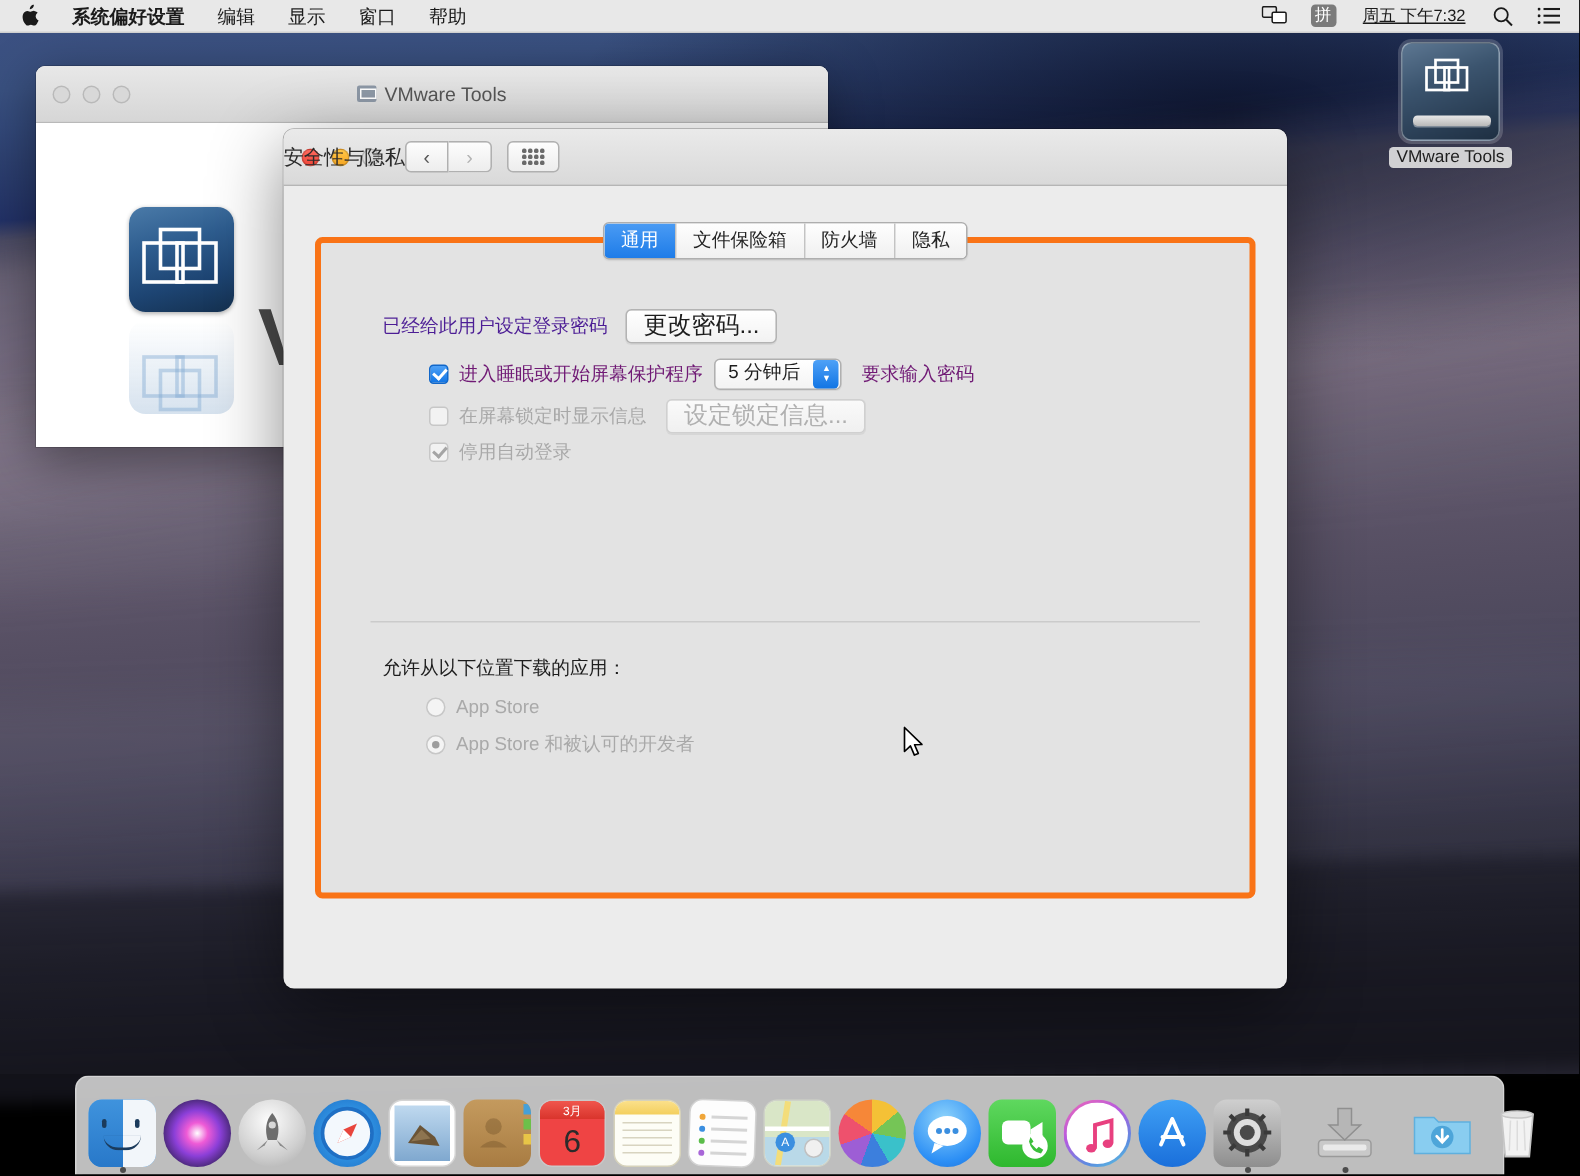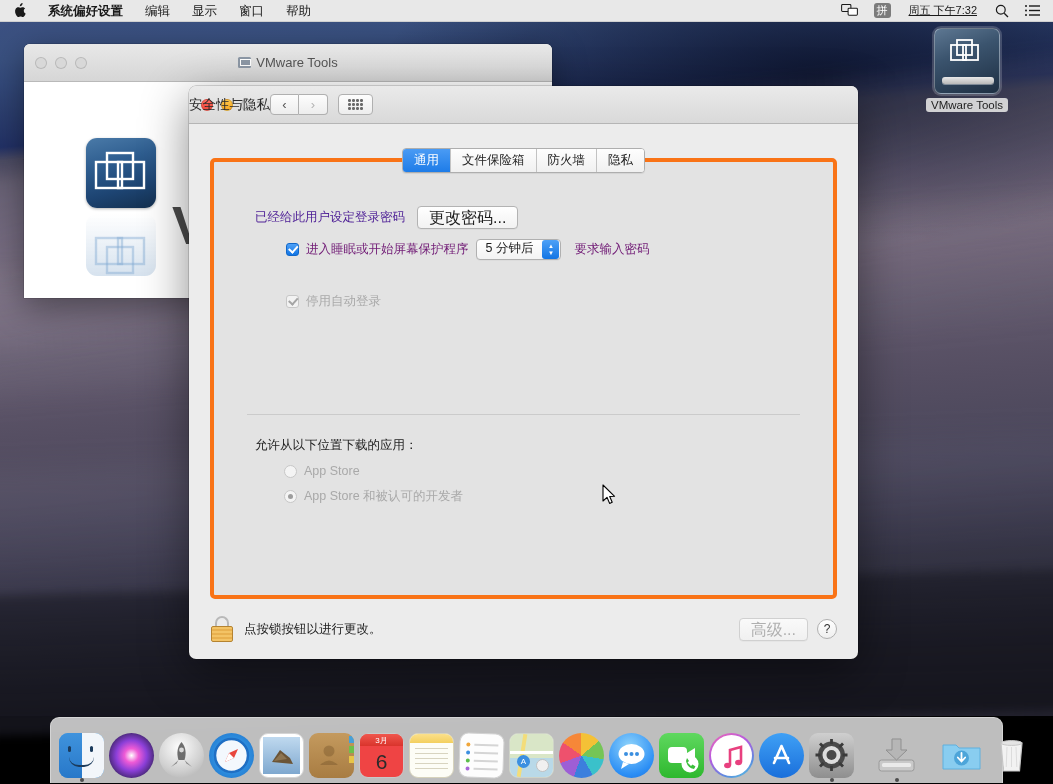--- a/index.html
+++ b/index.html
@@ -553,20 +553,25 @@
         <span class="popup">
           <span class="val">5 分钟后</span>
           <span class="arrows">
               <span>▲</span>
               <span>▼</span>
             </span>
         </span>
         <span class="clabel" style="margin-left:6px">要求输入密码</span>
       </div>
 
+      <div class="chk2">
+        <span class="cbox dim"></span>
+        <span class="clabel dimmed">在屏幕锁定时显示信息</span>
+        <button class="btn disabled" style="margin-left:6px">设定锁定信息...</button>
+      </div>
 
       <div class="chk3">
         <span class="cbox dim on2"></span>
         <span class="clabel dimmed">停用自动登录</span>
       </div>
 
       <div class="divider"></div>
 
       <div class="dlhead">允许从以下位置下载的应用：</div>
 
@@ -575,30 +580,20 @@
         <span class="clabel dimmed">App Store</span>
       </div>
       <div class="rad2">
         <span class="rbox on"></span>
         <span class="clabel dimmed">App Store 和被认可的开发者</span>
       </div>
 
     </div>
 
 
-    <div id="bottombar">
-      <div id="lock">
-        <div class="shackle"></div>
-        <div class="bodyb"></div>
-      </div>
-      <div id="locktext">点按锁按钮以进行更改。</div>
-      <div class="sp"></div>
-      <button id="advbtn" class="btn disabled">高级...</button>
-      <div id="helpbtn">?</div>
-    </div>
   </div>
 
   <div id="cursor">
     <svg width="14" height="21" viewBox="0 0 14 21">
       <path d="M1 1 L1 17 L5 13.3 L7.6 19.4 L10.2 18.3 L7.7 12.5 L12.6 12.3 Z" fill="#fff" stroke="#000" stroke-width="1.1" stroke-linejoin="round"></path>
     </svg>
   </div>
 
   <div id="dock">
 

